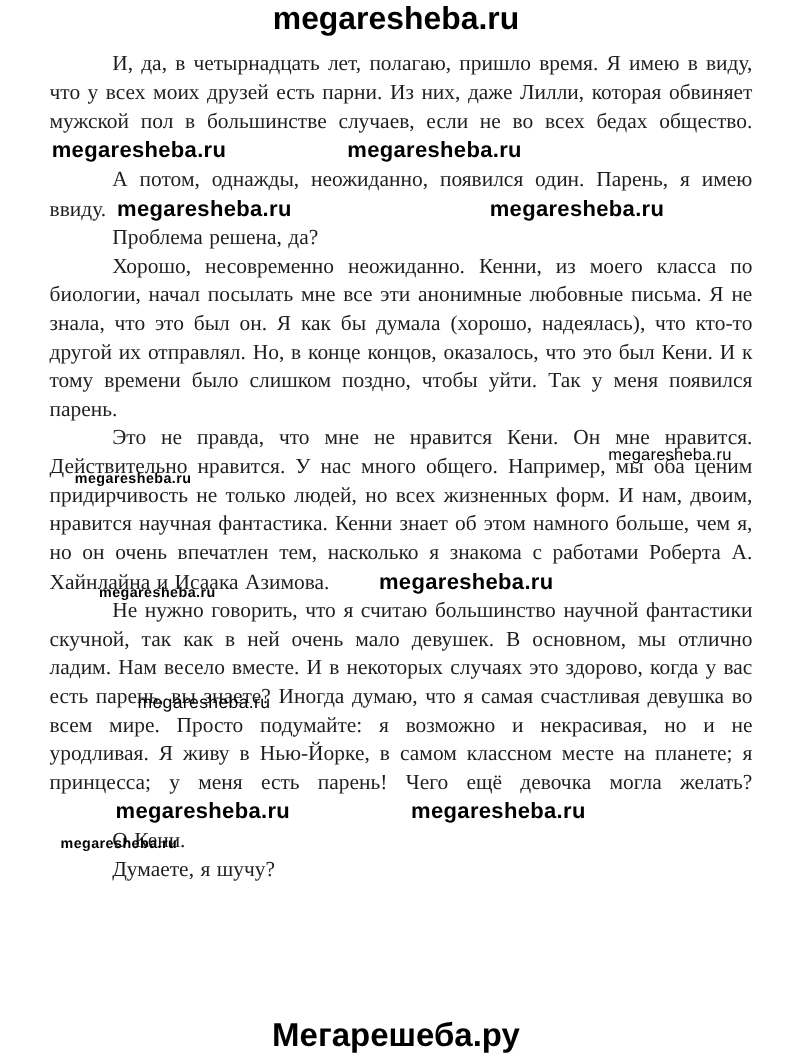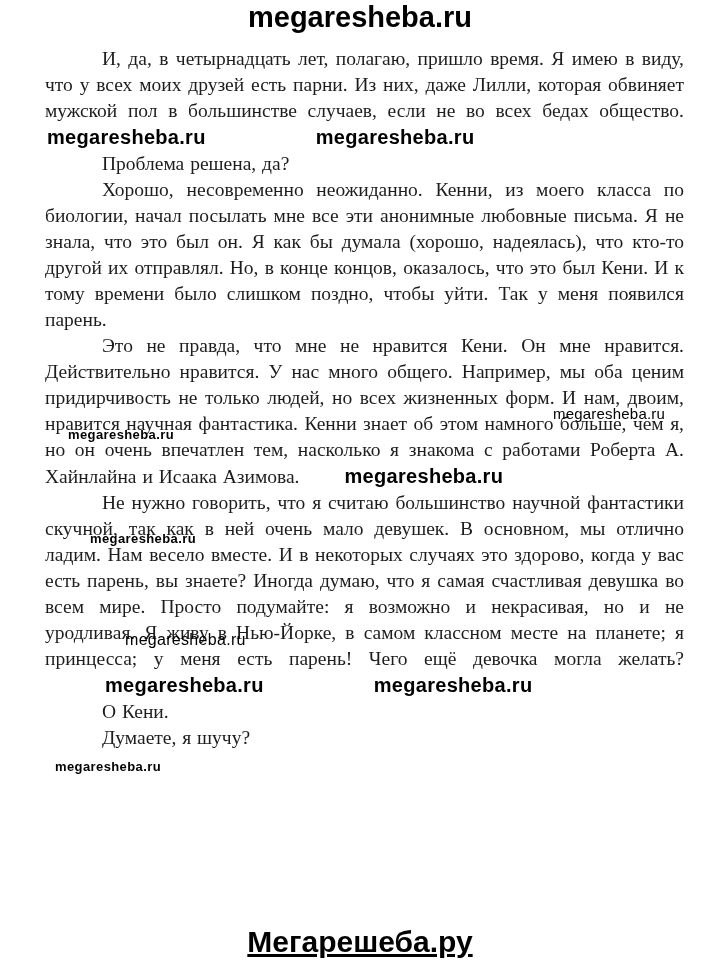--- a/index.html
+++ b/index.html
@@ -86,35 +86,35 @@
   .site-footer {
     position: absolute;
     top: 925px;
     left: 0;
     width: 720px;
     text-align: center;
     font-family: "Liberation Sans", sans-serif;
     font-weight: 700;
     font-size: 30px;
     color: #000000;
-    text-decoration: underline;
   }
 </style>
 </head>
 <body>
 
 <div class="page">
 
   <div class="site-header">megaresheba.ru</div>
 
   <div class="text-block">
 
     <p><span>И, да, в четырнадцать лет, полагаю, пришло время. Я имею в виду, что у всех моих друзей есть парни. Из них, даже Лилли, которая обвиняет мужской пол в большинстве случаев, если не во всех бедах общество.</span><span class="wm wm-lg gap2">megaresheba.ru</span><span class="wm wm-lg gap110">megaresheba.ru</span></p>
 
 
+    <p><span>А потом, однажды, неожиданно, появился один. Парень, я имею ввиду.</span><span class="wm wm-lg gap10">megaresheba.ru</span><span class="wm wm-lg gap180">megaresheba.ru</span></p>
 
     <p><span>Проблема решена, да?</span></p>
 
     <p><span>Хорошо, несовременно неожиданно. Кенни, из моего класса по биологии, начал посылать мне все эти анонимные любовные письма. Я не знала, что это был он. Я как бы думала (хорошо, надеялась), что кто-то другой их отправлял. Но, в конце концов, оказалось, что это был Кени. И к тому времени было слишком поздно, чтобы уйти. Так у меня появился парень.</span></p>
 
 
     <p><span>Это не правда, что мне не нравится Кени. Он мне нравится. Действительно нравится. У нас много общего. Например, мы оба ценим придирчивость не только людей, но всех жизненных форм. И нам, двоим, нравится научная фантастика. Кенни знает об этом намного больше, чем я, но он очень впечатлен тем, насколько я знакома с работами Роберта А. Хайнлайна и Исаака Азимова.</span><span class="wm wm-lg gap45">megaresheba.ru</span></p>
 
     <p><span>Не нужно говорить, что я считаю большинство научной фантастики скучной, так как в ней очень мало девушек. В основном, мы отлично ладим. Нам весело вместе. И в некоторых случаях это здорово, когда у вас есть парень, вы знаете? Иногда думаю, что я самая счастливая девушка во всем мире. Просто подумайте: я возможно и некрасивая, но и не уродливая. Я живу в Нью-Йорке, в самом классном месте на планете; я принцесса; у меня есть парень! Чего ещё девочка могла желать?</span><span class="wm wm-lg gap60">megaresheba.ru</span><span class="wm wm-lg gap110">megaresheba.ru</span></p>
 

